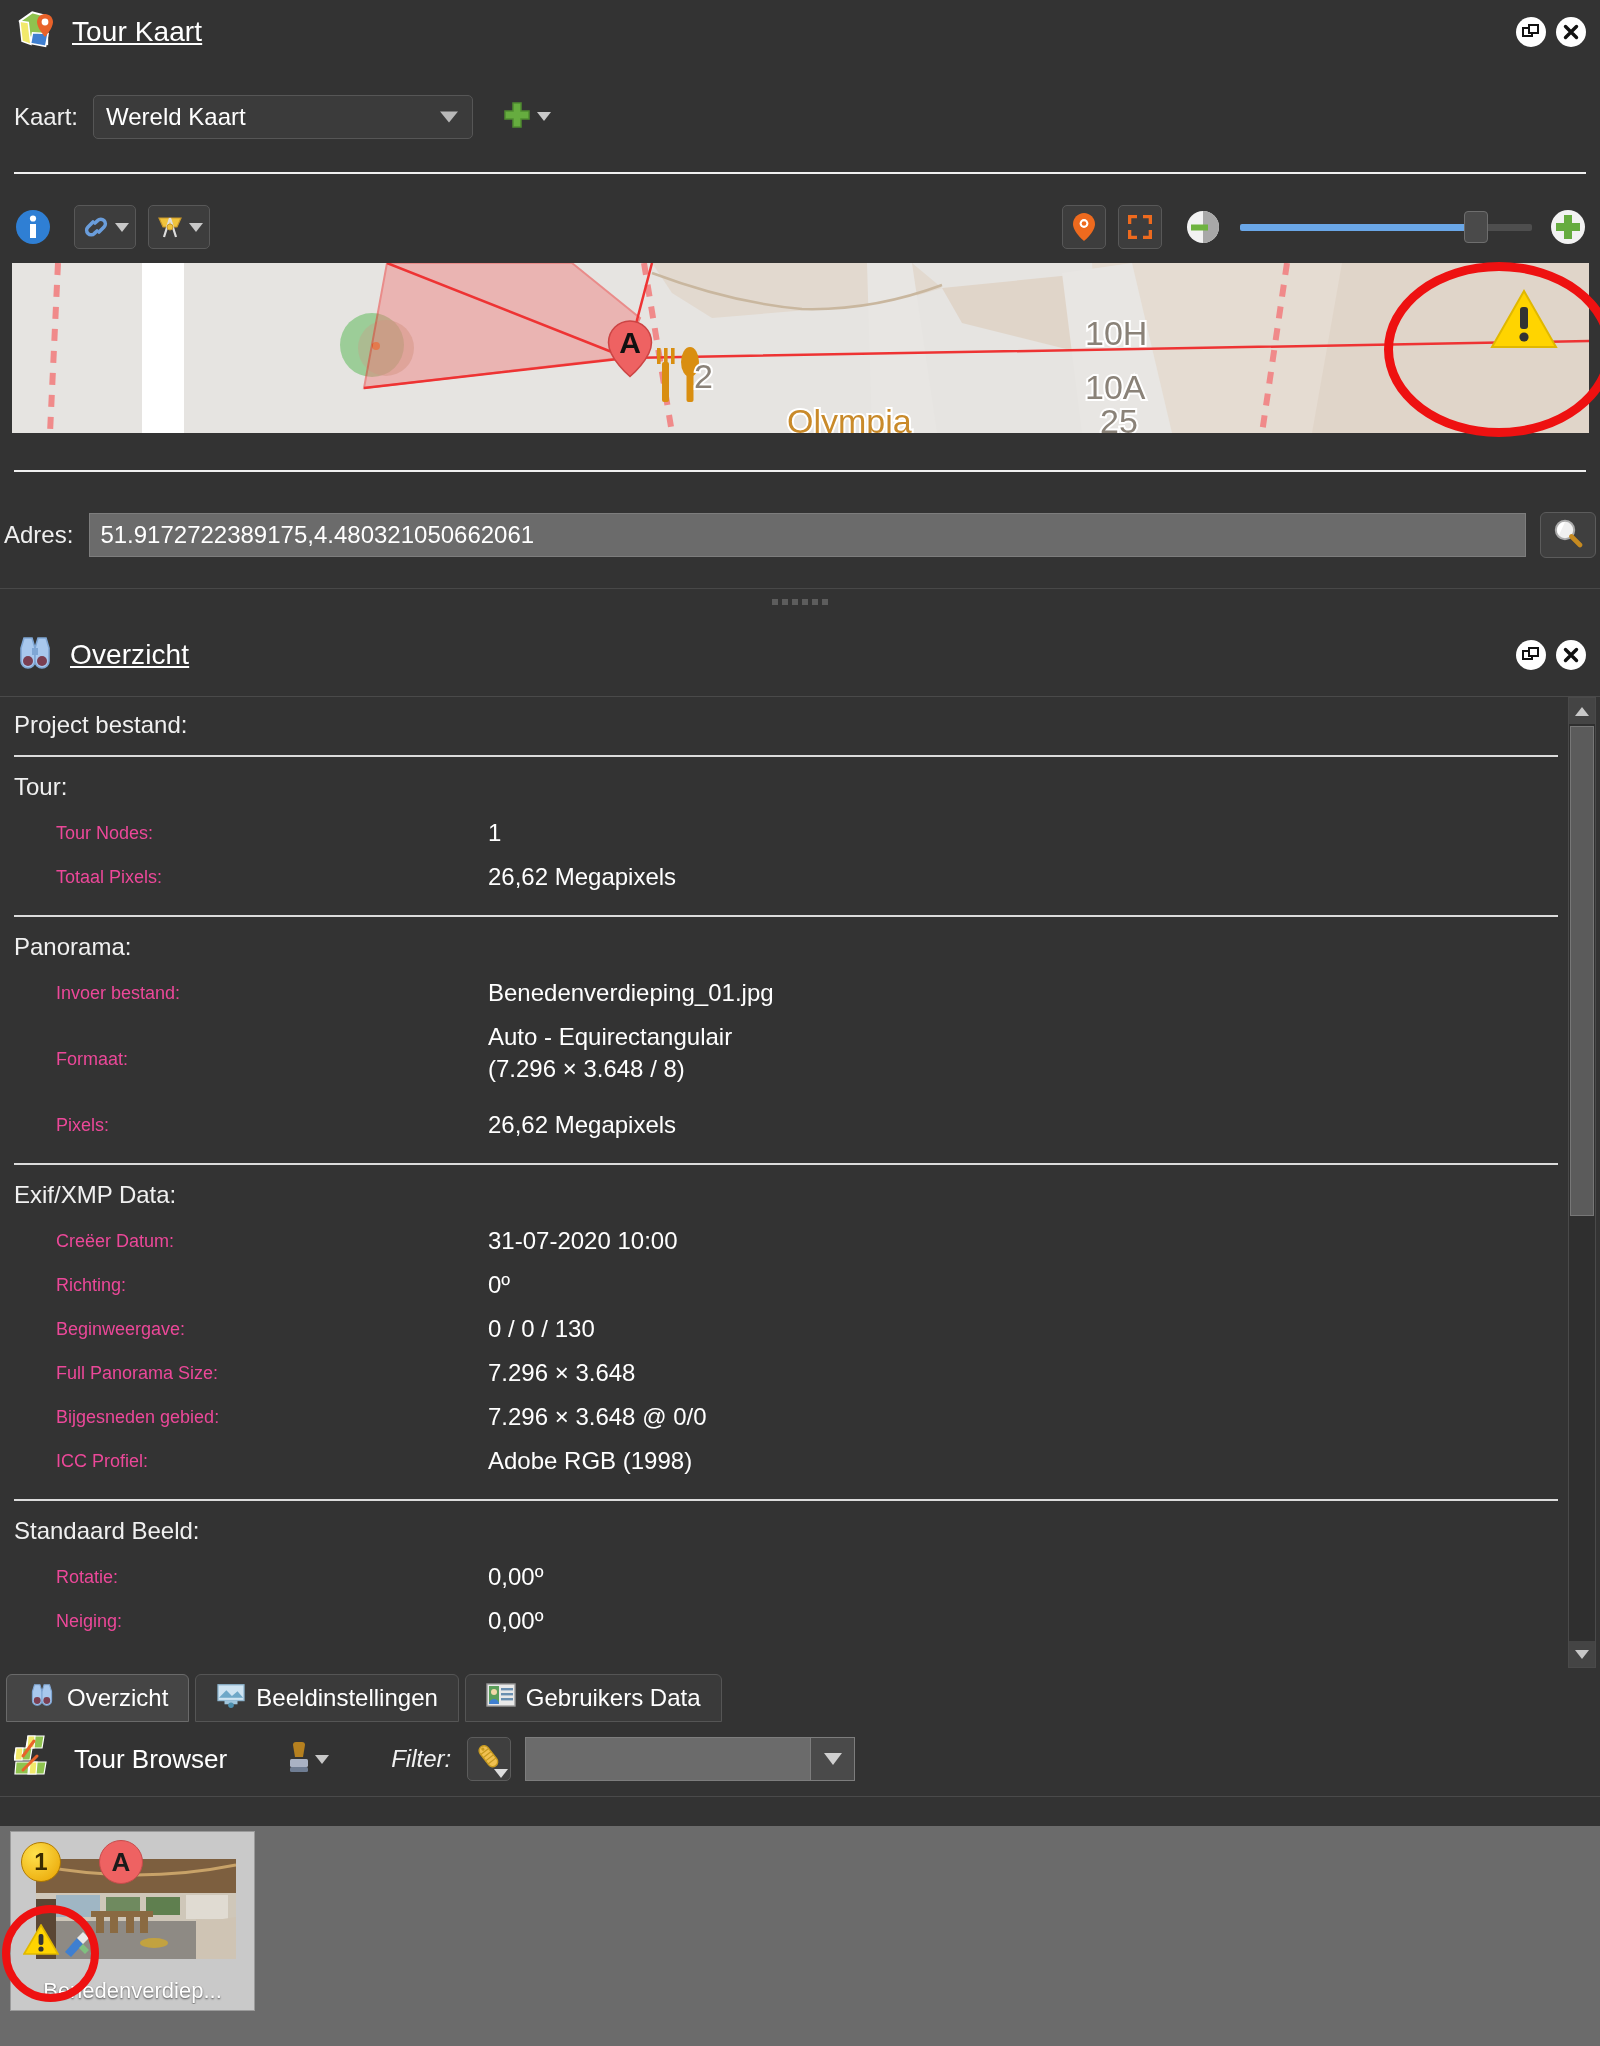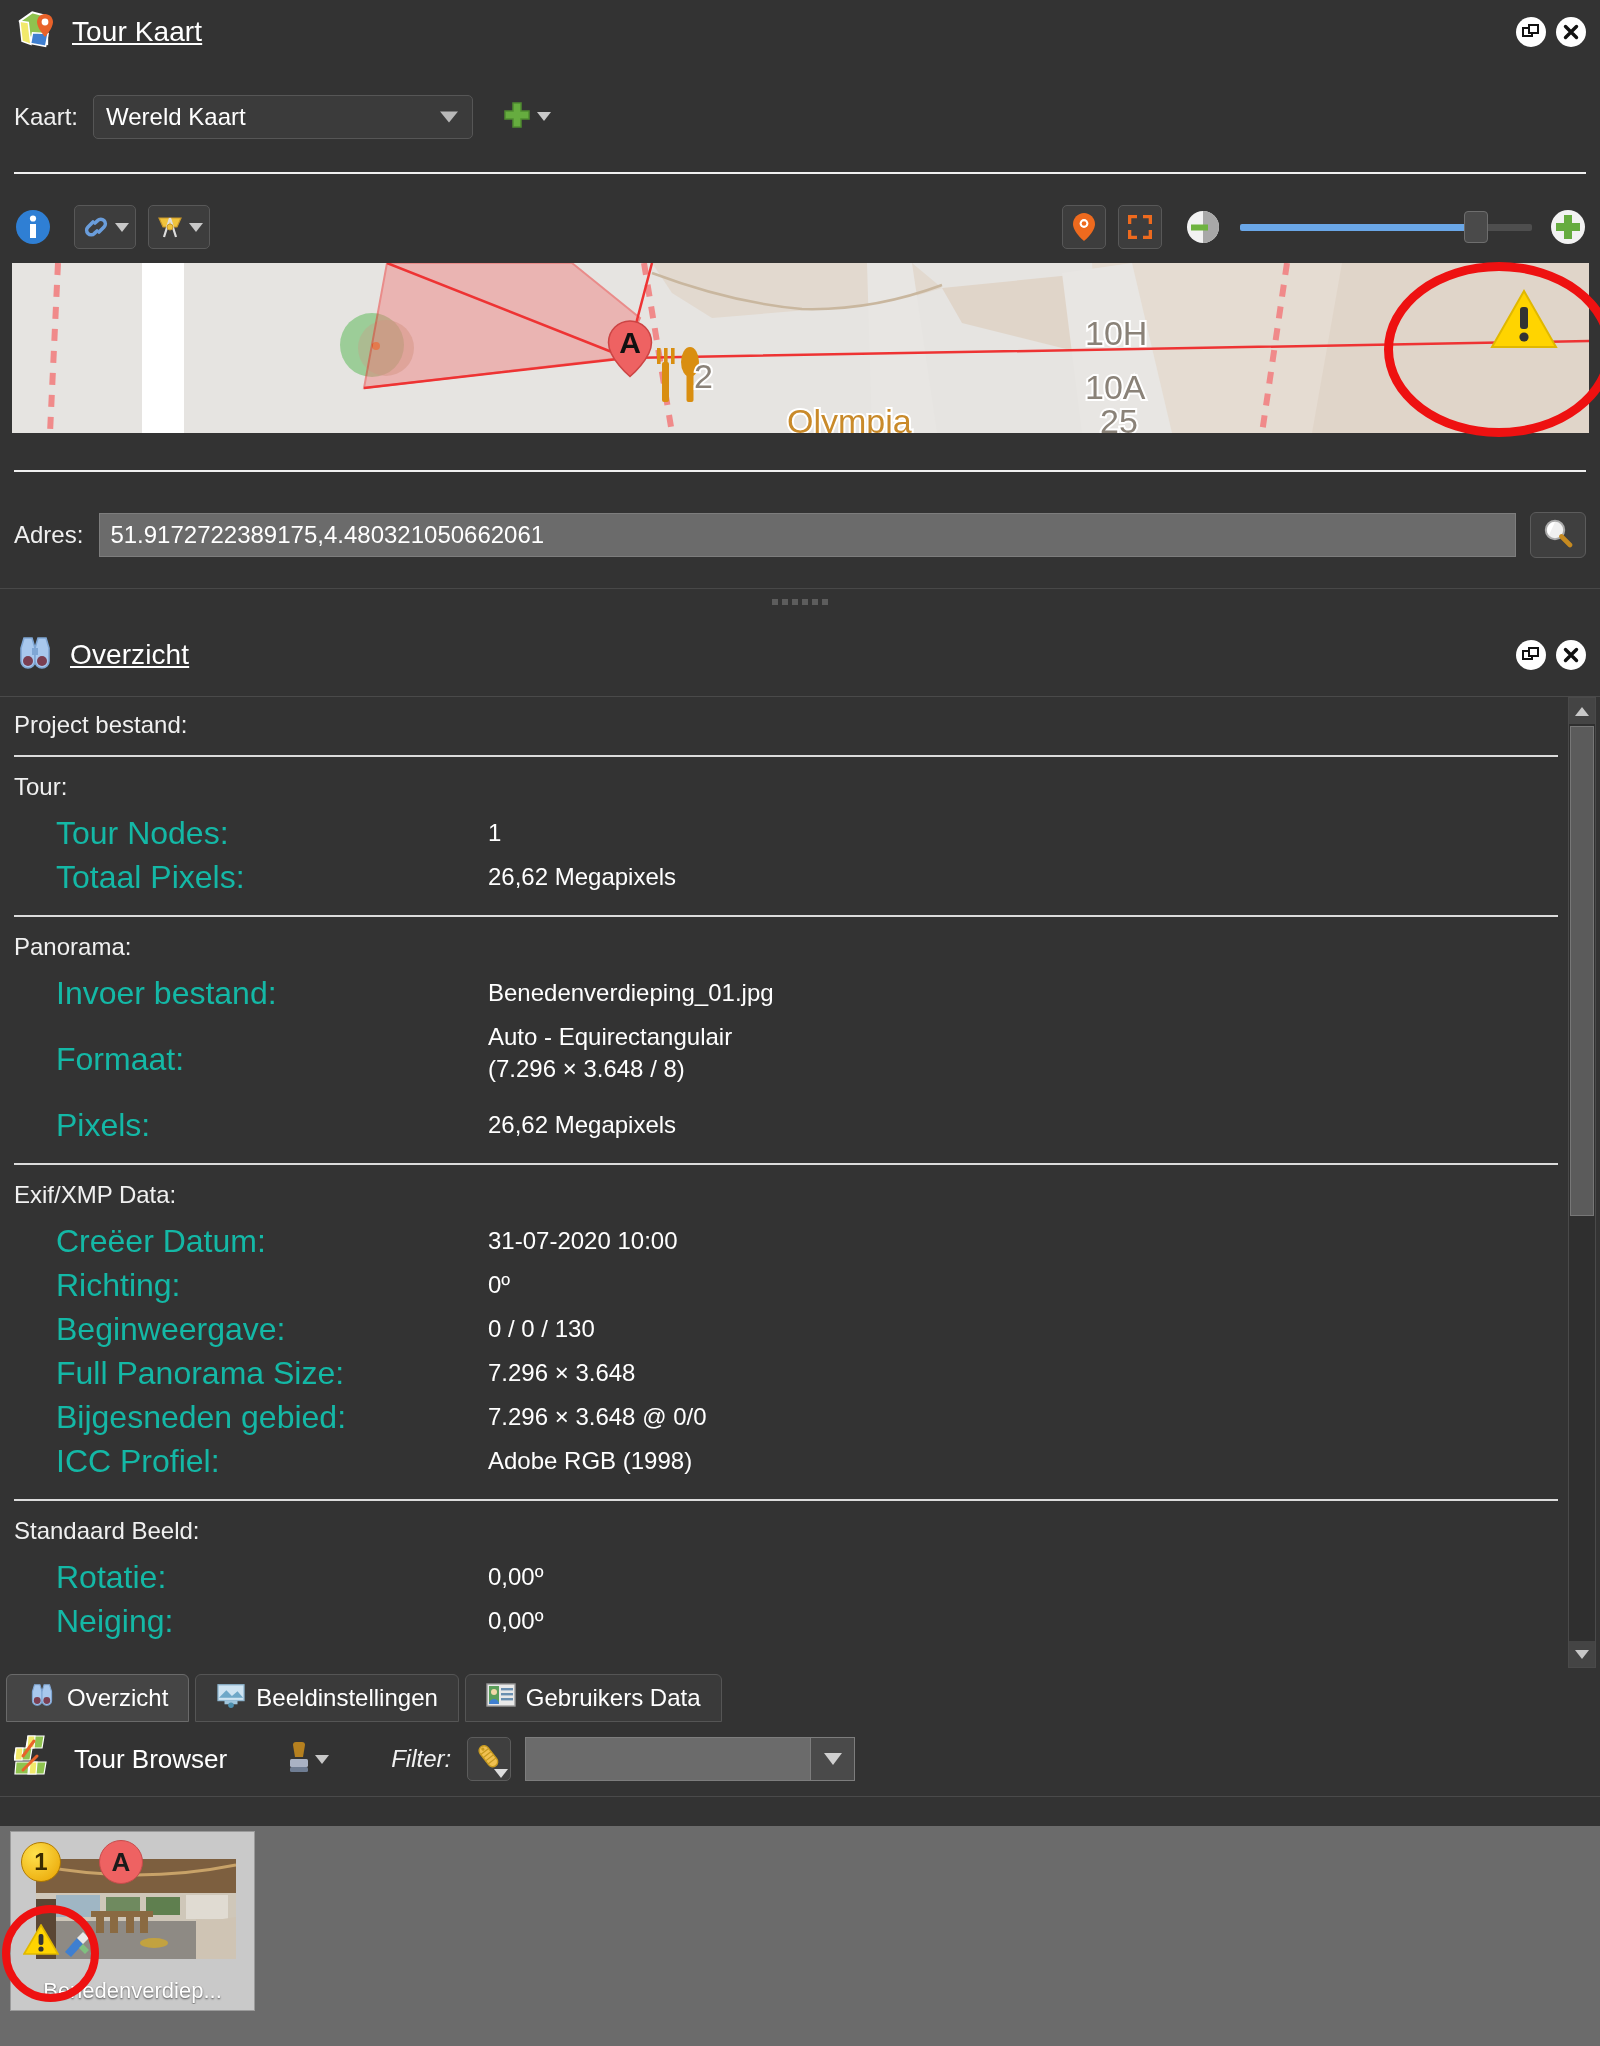--- a/index.html
+++ b/index.html
@@ -118,21 +118,21 @@
   #map-view {
     position: absolute; left: 12px; top: 263px; width: 1577px; height: 170px;
     overflow: hidden; background: #e8e6e3;
   }
 
   #divline-2 { position: absolute; left: 14px; top: 470px; width: 1572px; }
 
   
   #addr-row {
     position: absolute; left: 0; top: 500px; width: 1600px; height: 70px;
-    display: flex; align-items: center; padding: 0 14px;
+    display: flex; align-items: center; padding: 0 4px;
   }
   #addr-input {
     flex: 1; height: 44px; margin-left: 16px; margin-right: 14px;
     background: #6b6b6b; border: 1px solid #7d7d7d;
     color: #ffffff; font-size: 24px;
     padding: 0 10px;
     font-family: "Liberation Sans", sans-serif;
   }
   #addr-search {
     width: 56px; height: 46px;
@@ -155,21 +155,21 @@
 
   #overzicht-body {
     position: absolute; left: 0; top: 697px; width: 1572px; height: 971px;
     overflow: hidden;
   }
   .info-list { padding: 14px 0 0 14px; }
   .grp-title { font-size: 24px; color: #f0f0f0; margin: 14px 0 10px 0; }
   .grp-title:first-child { margin-top: 0; }
   .irow { display: flex; align-items: flex-start; min-height: 44px; }
   .irow .k {
-    width: 474px; padding-left: 42px; font-size: 32px; color: #14b8a6;
+    width: 474px; padding-left: 42px; font-size: 18px; color: #ec4899;
     line-height: 44px;
   }
   .irow .v { font-size: 24px; color: #ffffff; line-height: 44px; white-space: pre-line; }
   .irow.two .k { line-height: 88px; }
   .irow.two .v { line-height: 1.35; padding-top: 6px; }
   .rule { height: 2px; background: #dcdcdc; margin: 16px 14px 16px 0; }
 
   
   #ov-scroll {
     position: absolute; right: 4px; top: 697px; width: 28px; height: 971px;

